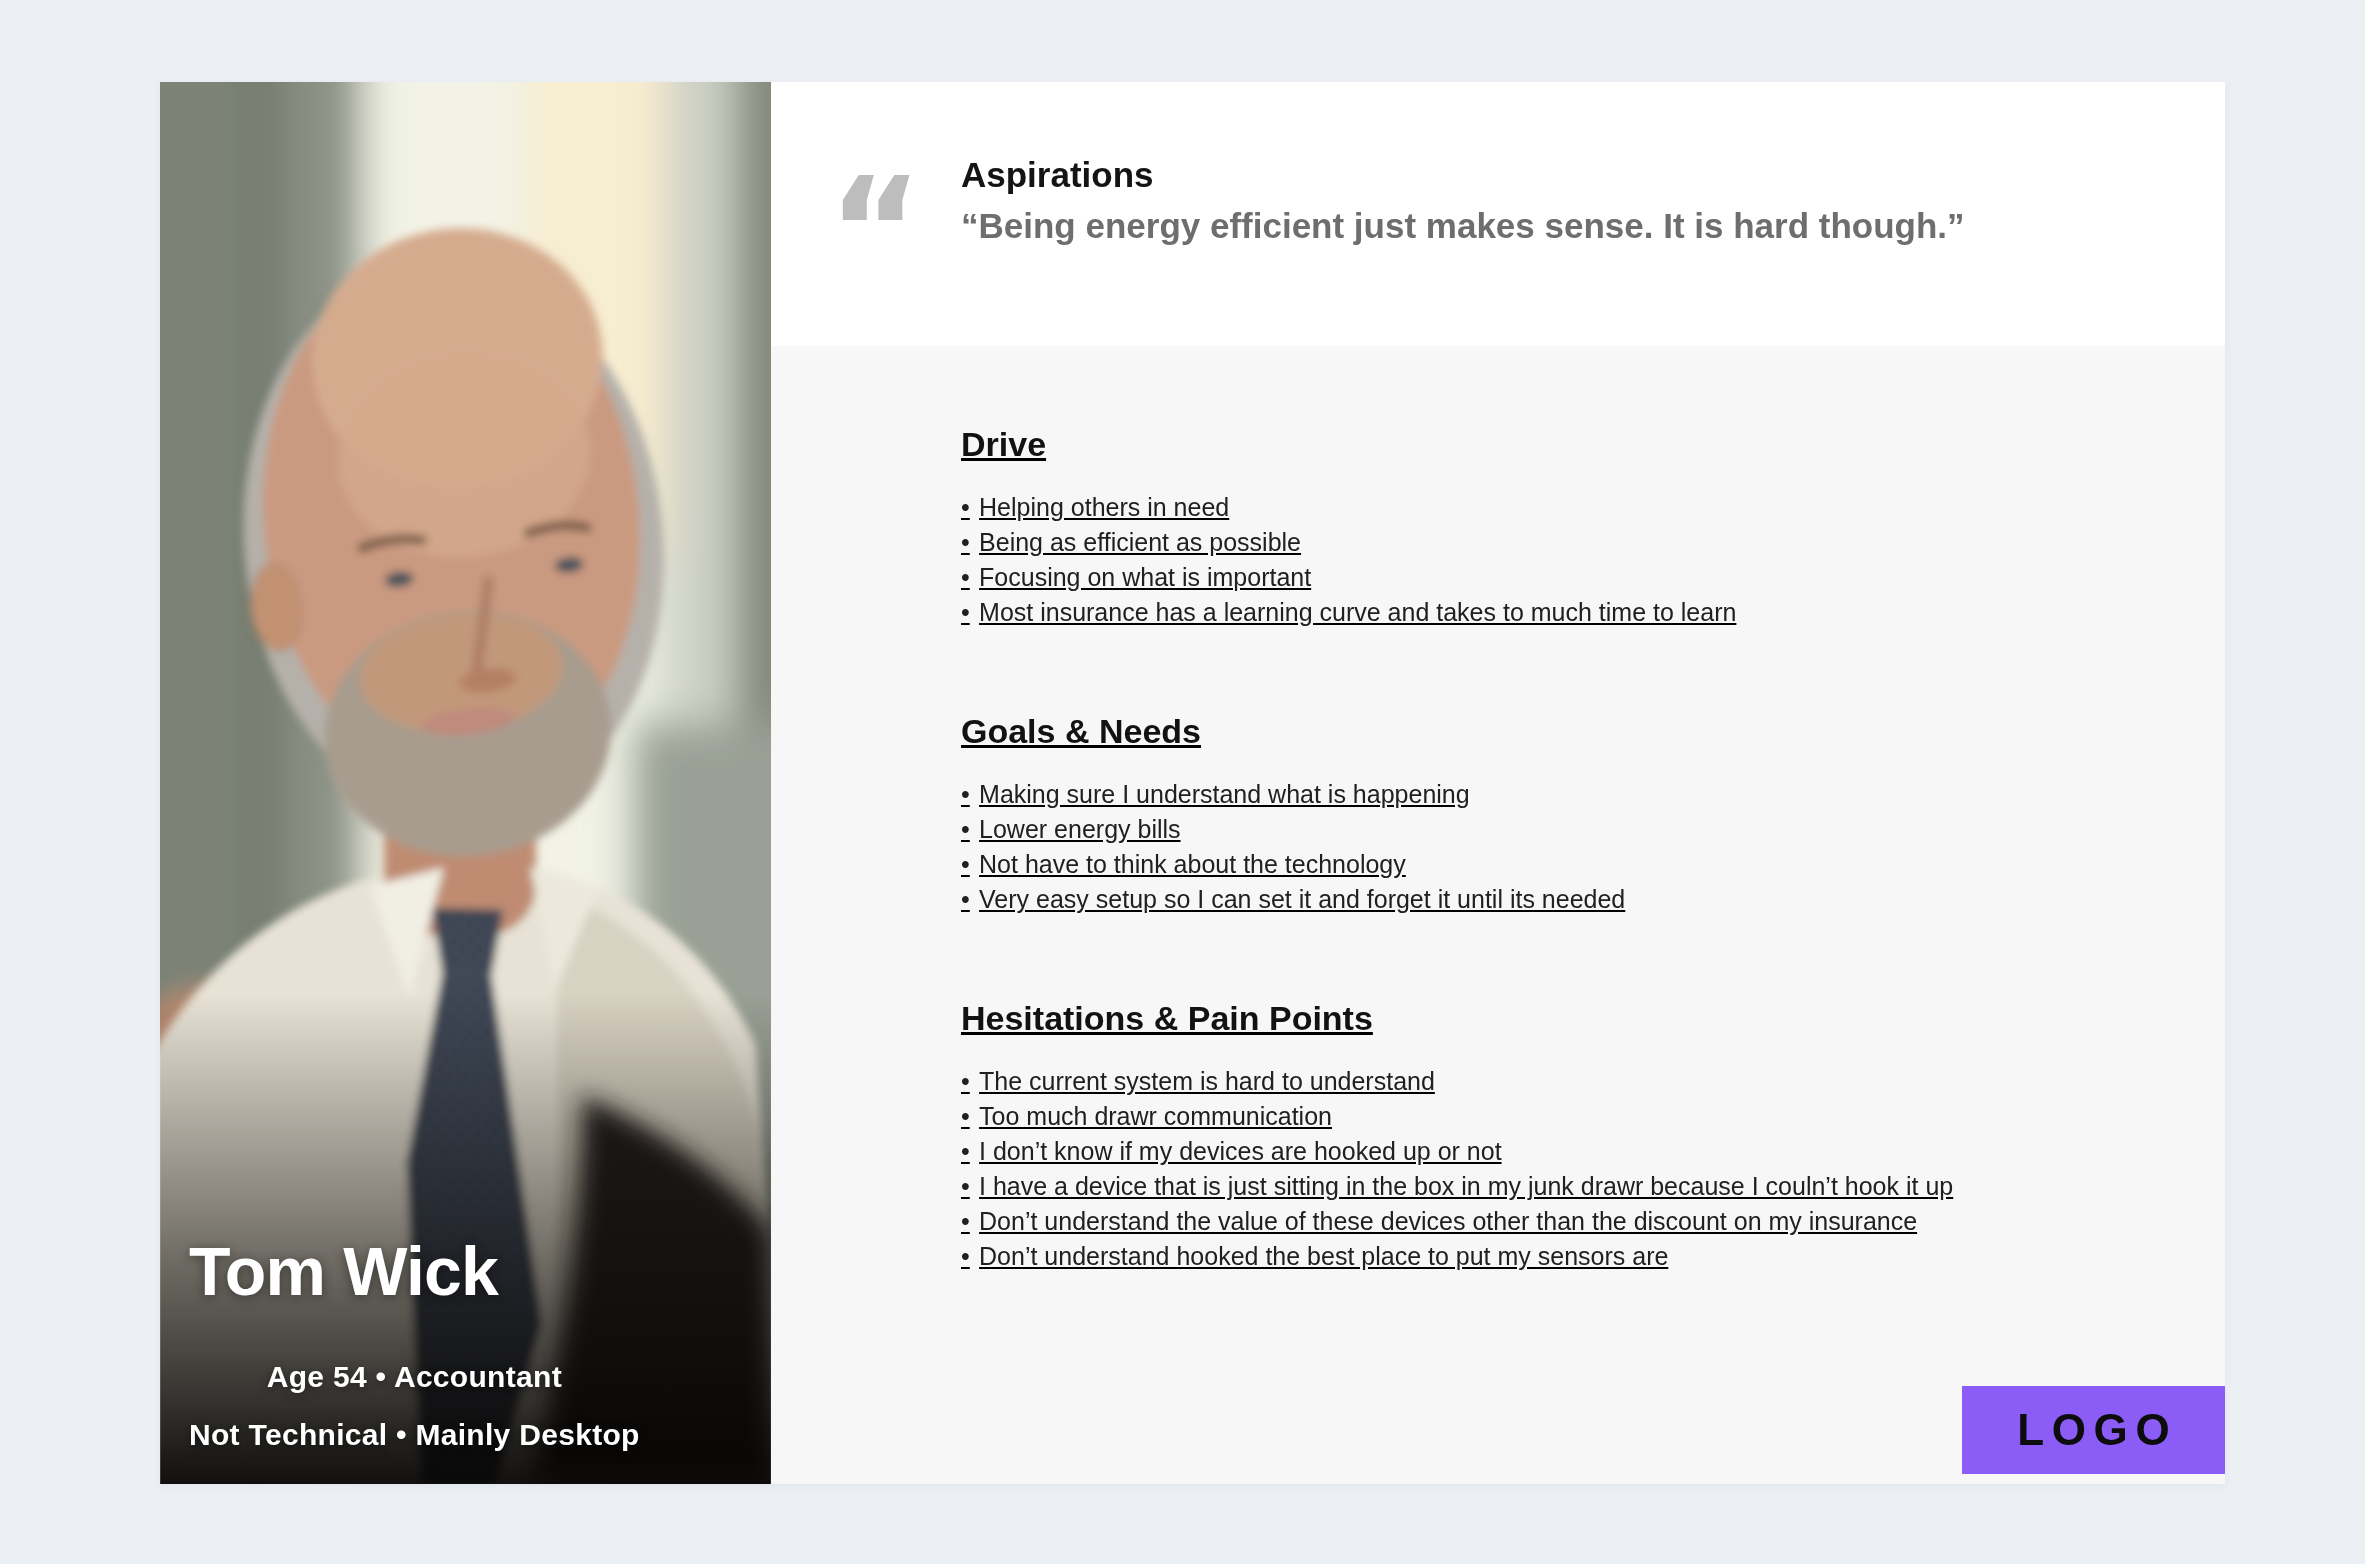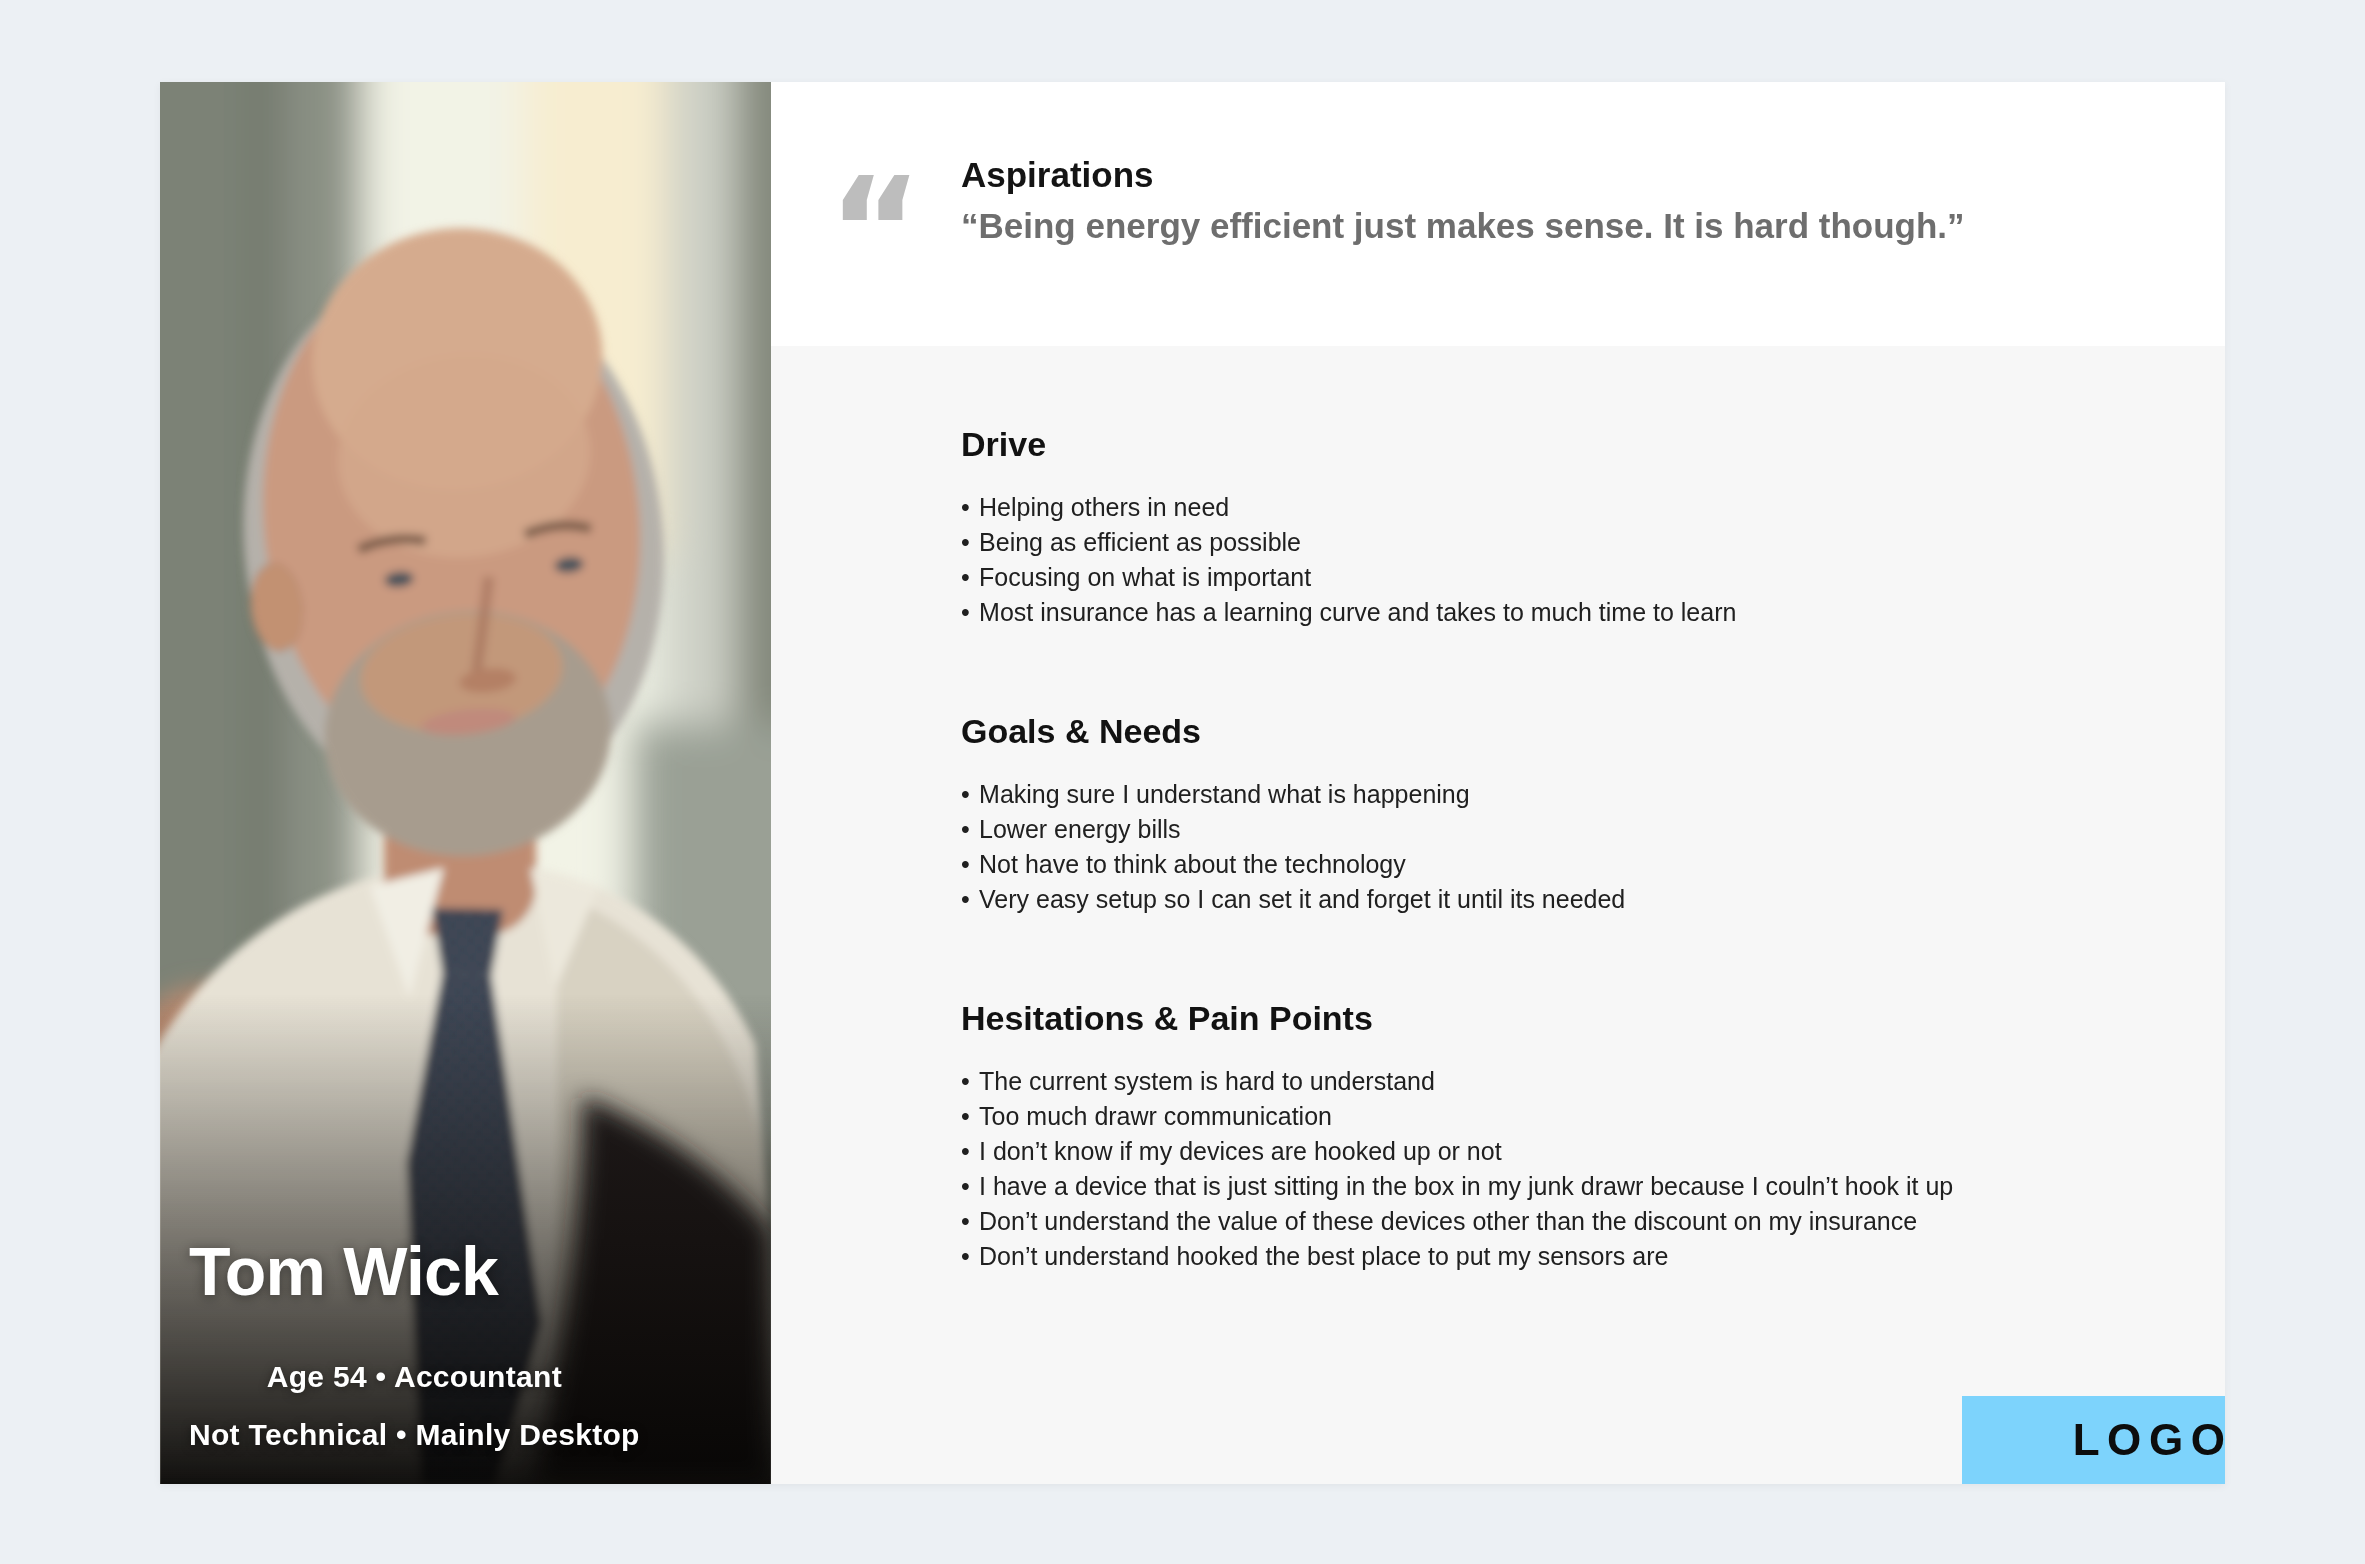--- a/index.html
+++ b/index.html
@@ -83,20 +83,21 @@
     margin-top: 6.8px;
     font-size: 35px;
     font-weight: bold;
     color: #6e6e6e;
     line-height: 44px;
   }
   .content {
     flex: 1;
     background: #f7f7f7;
     padding: 78px 51px 0 190px;
+    text-decoration: underline;
   }
   .section { margin-bottom: 0; }
   .section h3 {
     font-size: 34px;
     font-weight: bold;
     color: #121212;
     line-height: 41px;
     margin-bottom: 25px;
   }
   .section ul {
@@ -104,26 +105,26 @@
     margin-bottom: 81px;
   }
   .section li {
     font-size: 25px;
     line-height: 35px;
     color: #202020;
   }
   .section li .marker { margin-right: 9.3px; }
   .logo-box {
     position: absolute;
-    right: 0; bottom: 0;
+    right: 0; bottom: 10px;
     width: 263px; height: 88px;
-    background: #7dd3fc;
+    background: #8b5cf6;
     display: flex;
     align-items: center;
-    justify-content: flex-end;
+    justify-content: center;
     z-index: 4;
   }
   .logo-box span {
     font-size: 44px;
     font-weight: bold;
     letter-spacing: 7.6px;
     margin-right: -7.6px;
     color: #0d0d0d;
   }
 </style>

